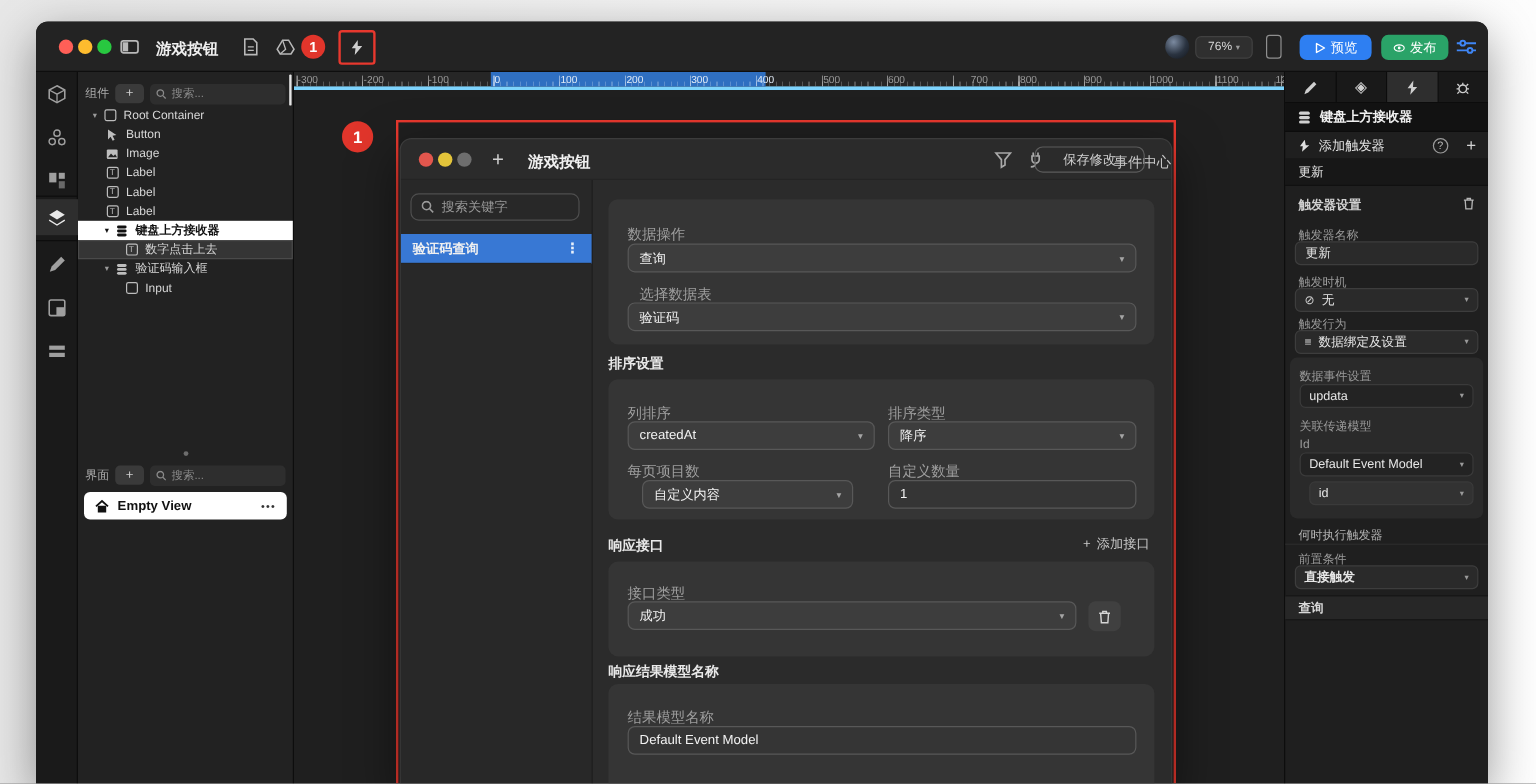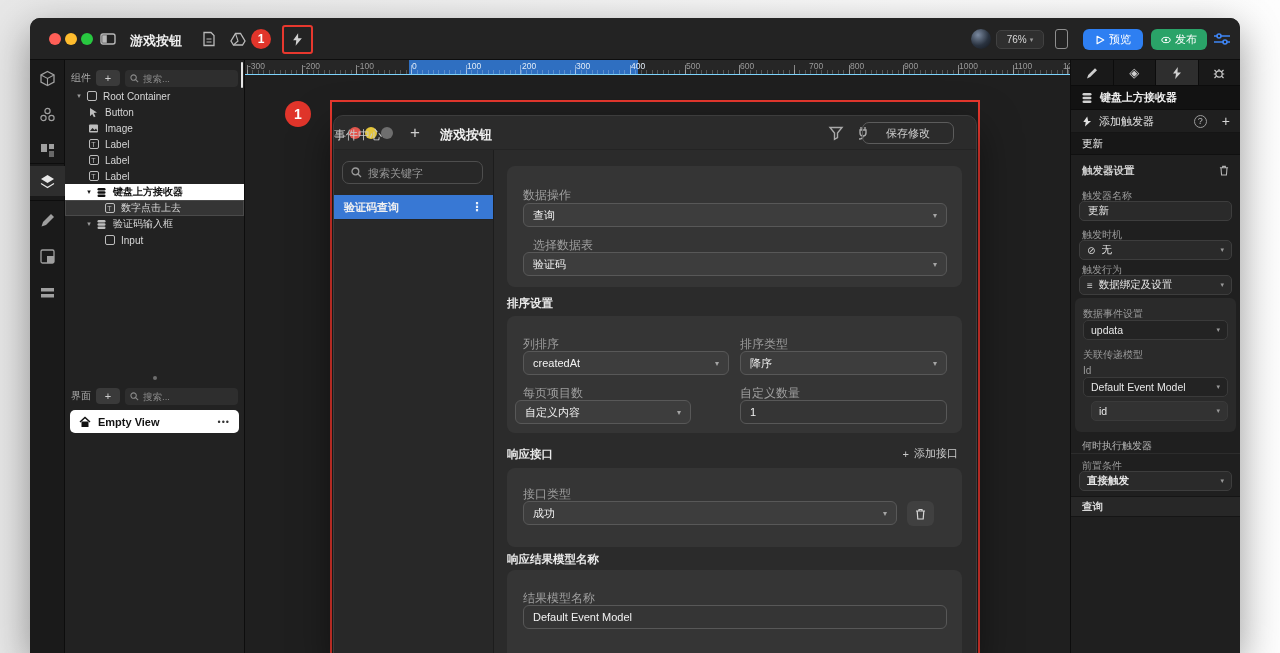--- a/index.html
+++ b/index.html
@@ -81,21 +81,21 @@
   .handle-dot { position:absolute; left:50%; width:4px; height:4px; border-radius:50%; background:#6d6d6d; transform:translateX(-50%); }
   .view-item { position:absolute; left:5px; right:5px; height:23px; background:#fff; border-radius:5px;
     display:flex; align-items:center; gap:7px; padding:0 9px; }
   .view-item svg { width:12px; height:12px; flex:none; }
   .view-item .vlabel { color:#111; font-size:11px; font-weight:bold; flex:1; }
   .view-item .vdots { color:#333; font-size:9px; letter-spacing:1px; }
 
   
   .canvas { position:relative; flex:1; background:#1f1f1f; overflow:hidden; }
   .ruler { position:absolute; left:0; top:0; right:0; height:15px; background:#262626;
-    border-bottom:1px solid #7dd3fc; overflow:hidden; }
+    border-bottom:3px solid #7dd3fc; overflow:hidden; }
   .ruler .hl { position:absolute; left:164px; top:0; width:229px; height:15px; background:#2f6fc1; }
   .ruler .ticks { position:absolute; inset:0;
     background-image:
       repeating-linear-gradient(90deg, rgba(255,255,255,.45) 0 1px, transparent 1px 54.7px),
       repeating-linear-gradient(90deg, rgba(255,255,255,.22) 0 1px, transparent 1px 5.47px);
     background-size:100% 9px, 100% 4px;
     background-position:2px 100%, 2px 100%;
     background-repeat:no-repeat; }
   .rlab { position:absolute; top:1px; font-size:8.5px; color:#9a9a9a; }
   .rlab.on-blue { color:#e2ecf8; }
@@ -106,21 +106,21 @@
   
   .modal { position:absolute; left:88px; top:55px; width:644px; height:545px;
     background:#2b2b2b; border:1px solid #3c3c3c; border-radius:10px 10px 0 0;
     box-shadow:0 14px 40px rgba(0,0,0,.5); overflow:hidden; }
   .m-head { position:absolute; left:0; top:0; right:0; height:34px; border-bottom:1px solid #242424; }
   .m-tl { position:absolute; top:11px; width:12px; height:12px; border-radius:50%; }
   .m-tl.r { left:15px; background:#e2564d; } .m-tl.y { left:31px; background:#e3c43a; }
   .m-tl.g { left:47px; background:#6e6e6e; }
   .m-plus { position:absolute; left:76px; top:7px; color:#cfcfcf; font-size:17px; font-weight:300; }
   .m-title { position:absolute; left:106px; top:10px; color:#f0f0f0; font-size:13px; font-weight:bold; }
-  .m-center { position:absolute; left:0; right:0; top:11px; text-align:left; color:#c9c9c9; font-size:12px; }
+  .m-center { position:absolute; left:0; right:0; top:11px; text-align:right; color:#c9c9c9; font-size:12px; }
   .m-hicon { position:absolute; top:9px; width:16px; height:16px; color:#a9a9a9; }
   .m-hicon svg { width:16px; height:16px; }
   .m-save { position:absolute; right:22px; top:6px; width:92px; height:22px;
     border:1px solid #5c5c5c; border-radius:7px; color:#cfcfcf; font-size:11px;
     display:flex; align-items:center; justify-content:center; background:transparent; }
   .m-side { position:absolute; left:0; top:34px; width:160px; bottom:0; background:#282828; border-right:1px solid #1d1d1d; }
   .m-search { position:absolute; left:8px; right:10px; top:11px; height:23px;
     border:1px solid #4e4e4e; border-radius:7px; display:flex; align-items:center; gap:6px; padding:0 8px; }
   .m-search svg { width:11px; height:11px; flex:none; }
   .m-search input { background:none; border:none; outline:none; width:100%; color:#ccc; font-size:11px; }
@@ -483,21 +483,21 @@
             <div class="dd" style="left:16px;width:206px;top:35px">
               <span>createdAt</span>
               <span class="chev">▾</span>
             </div>
             <span class="flabel" style="left:233px;top:20px">排序类型</span>
             <div class="dd" style="left:233px;width:207px;top:35px">
               <span>降序</span>
               <span class="chev">▾</span>
             </div>
             <span class="flabel" style="left:16px;top:69px">每页项目数</span>
-            <div class="dd" style="left:8px;width:176px;top:84px">
+            <div class="dd" style="left:28px;width:176px;top:84px">
               <span>自定义内容</span>
               <span class="chev">▾</span>
             </div>
             <span class="flabel" style="left:233px;top:69px">自定义数量</span>
             <input class="txtbox" style="left: 233px; width: 207px; top: 84px;" value="1">
           </div>
 
           <span class="sec-title" style="top:297px">响应接口</span>
           <div class="add-link" style="top:296px">
             <span>+</span>

